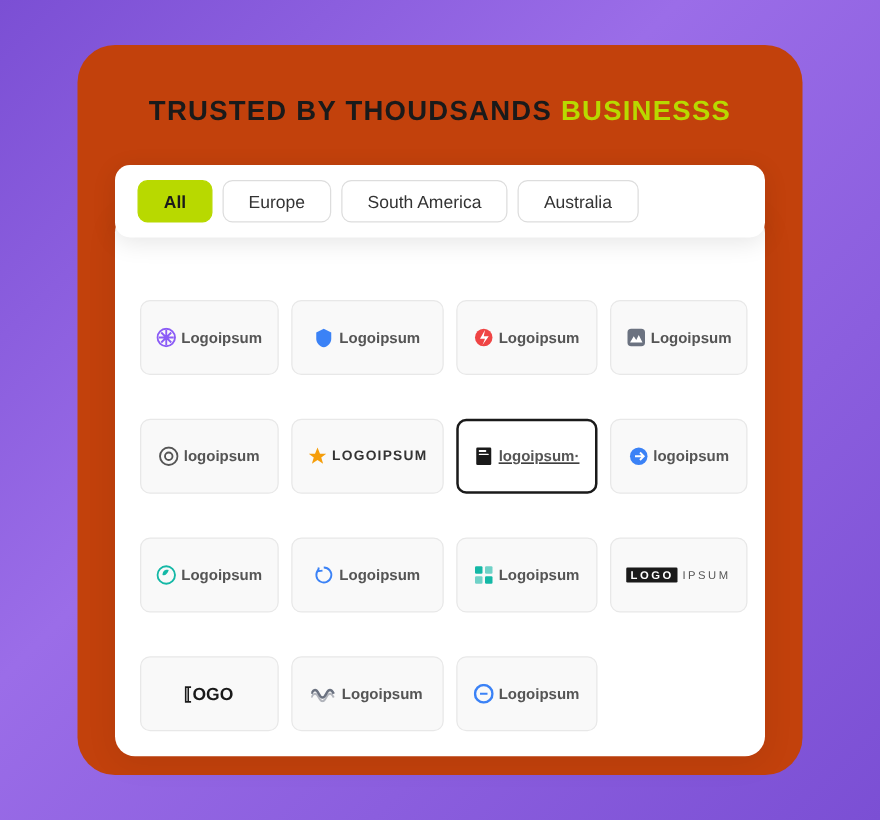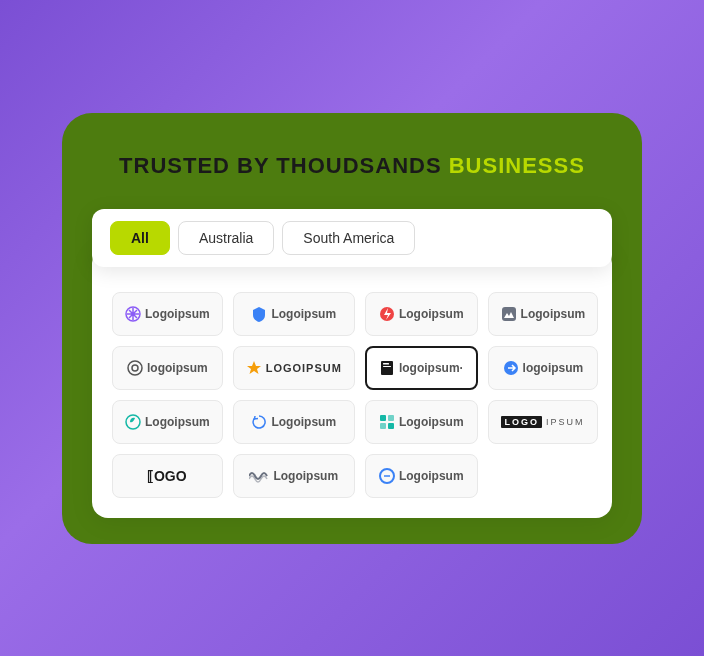--- a/index.html
+++ b/index.html
@@ -9,24 +9,24 @@
       height: 656px;
       background: linear-gradient(135deg, #7b4fd4 0%, #9b6de8 40%, #7b4fd4 100%);
       display: flex;
       align-items: center;
       justify-content: center;
       font-family: 'Arial', sans-serif;
       overflow: hidden;
     }
 
     .main-card {
-      background: #4d7c0f;
+      background: #c2410c;
       border-radius: 30px;
       width: 580px;
-      padding: 40px 30px 26px 30px;
+      padding: 40px 30px 15px 30px;
       position: relative;
     }
 
     .title-area {
       text-align: center;
       margin-bottom: 30px;
     }
 
     .title-text {
       font-size: 22px;
@@ -93,32 +93,34 @@
       display: grid;
       grid-template-columns: repeat(4, 1fr);
       gap: 10px;
       margin-top: 10px;
     }
 
     .logo-cell {
       background: #f9f9f9;
       border: 1.5px solid #e8e8e8;
       border-radius: 8px;
-      height: 44px;
+      height: 60px;
       display: flex;
       align-items: center;
       justify-content: center;
       padding: 8px 12px;
       cursor: pointer;
       transition: box-shadow 0.2s;
+      margin-top: 25px;
     }
 
     .logo-cell.highlighted {
       border: 2px solid #1a1a1a;
       background: #fff;
+      text-decoration: underline;
     }
 
     
     .logo-text {
       font-size: 12px;
       font-weight: 600;
       color: #555;
       display: flex;
       align-items: center;
       gap: 4px;
@@ -133,22 +135,23 @@
   <div class="title-area">
     <h1 class="title-text">
       <span class="title-black">TRUSTED BY THOUDSANDS</span>
       <span class="title-green">BUSINESSS</span>
     </h1>
   </div>
 
   <div class="filter-bar-wrapper">
     <div class="filter-bar">
       <button class="filter-btn active">All</button>
+      <button class="filter-btn">Europe</button>
+      <button class="filter-btn">South America</button>
       <button class="filter-btn">Australia</button>
-      <button class="filter-btn">South America</button>
     </div>
   </div>
 
   <div class="content-card">
     <div class="logo-grid">
 
       <div class="logo-cell">
         <span class="logo-text">
           <svg width="16" height="16" viewBox="0 0 16 16">
             <circle cx="8" cy="8" r="7" fill="none" stroke="#8b5cf6" stroke-width="1.5"></circle>

